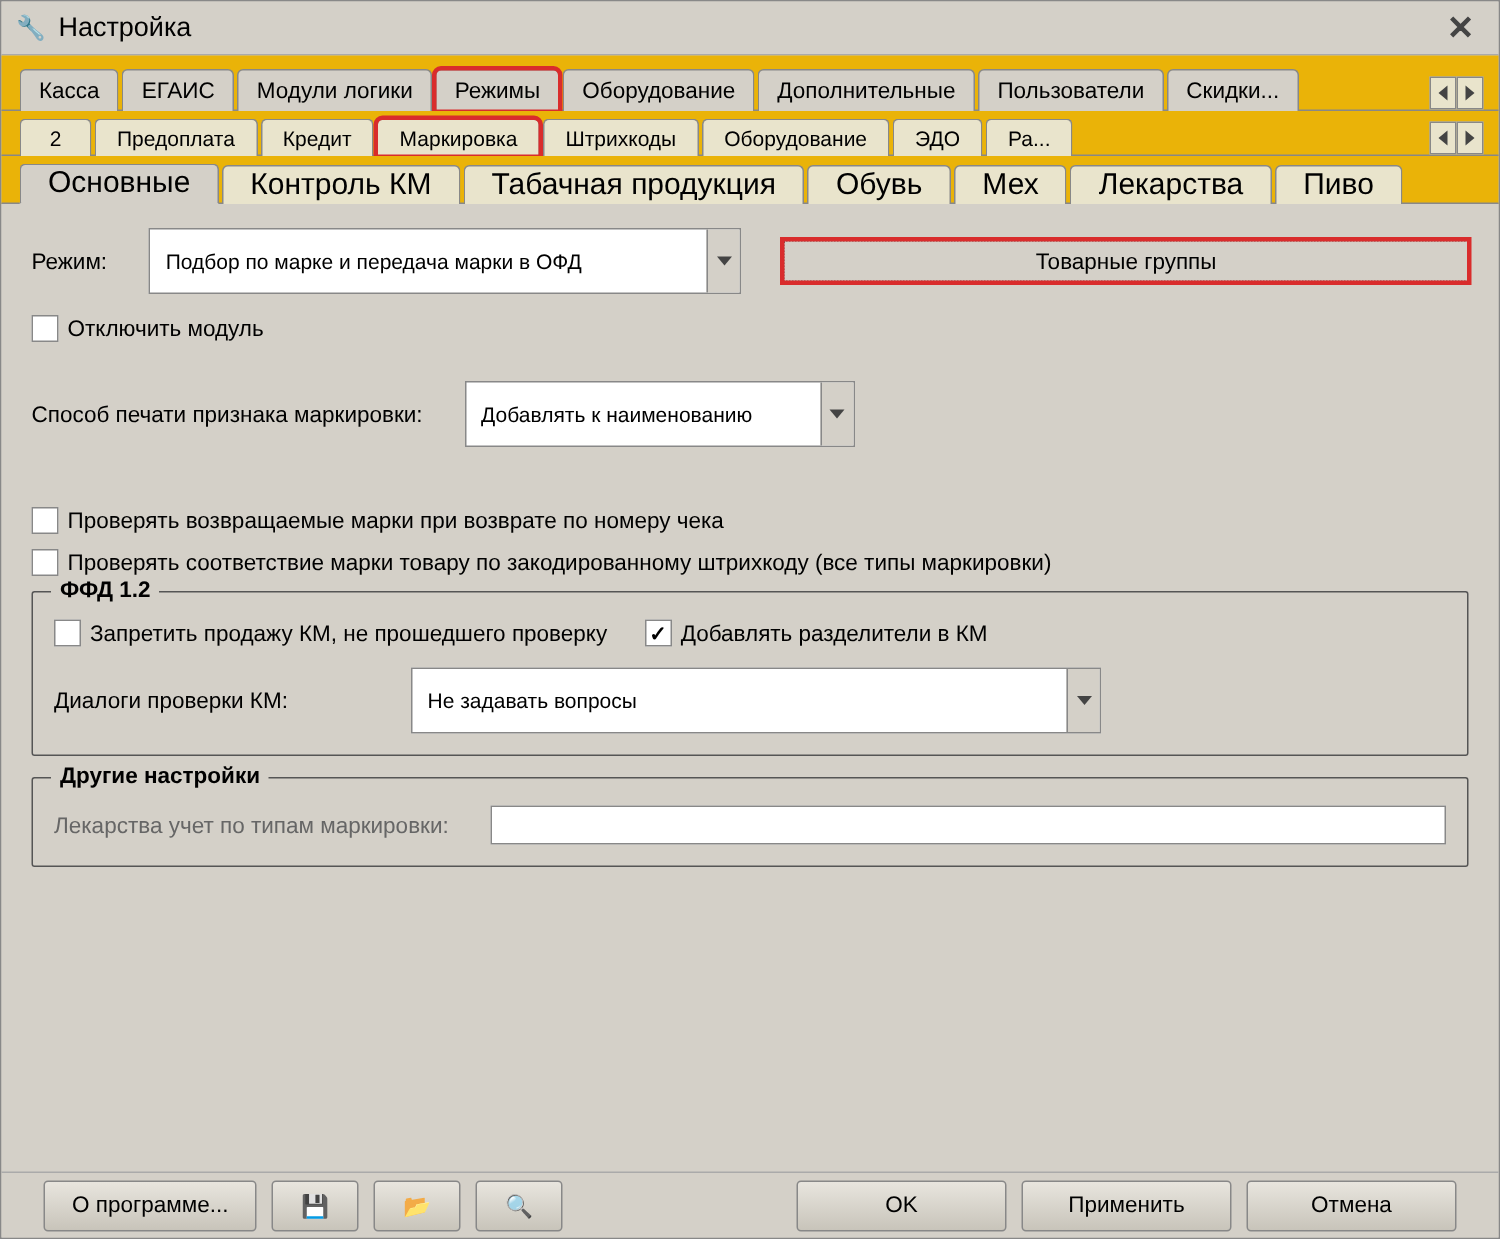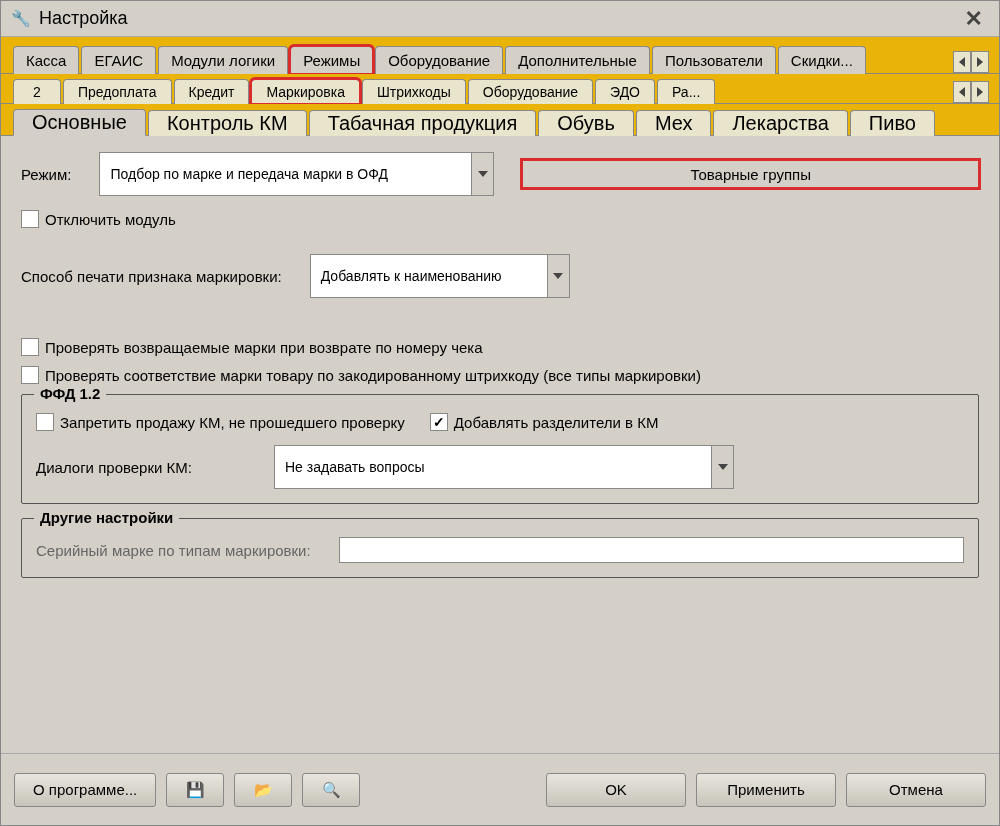--- a/index.html
+++ b/index.html
@@ -202,25 +202,25 @@
   .textbox {
     background: #fff;
     border: 1px solid #888;
     height: 26px;
     padding: 2px 8px;
     display: flex;
     align-items: center;
     color: #777;
   }
   .bottombar {
-    height: 72px;
+    height: 44px;
     border-top: 1px solid #aaa;
     display: flex;
     align-items: center;
-    padding: 0 13px;
+    padding: 0 28px;
     gap: 10px;
     background: #d4d0c8;
     justify-content: space-between;
   }
   .bottombar .btn {
     height: 34px;
     min-width: 70px;
     padding: 0 18px;
     background: linear-gradient(#e8e5de, #c8c4ba);
     border: 1px solid #888;
@@ -377,21 +377,21 @@
           <span class="combo-btn">
               <div class="tri-down"></div>
             </span>
         </div>
       </div>
     </div>
 
     <div class="fieldset">
       <div class="legend">Другие настройки</div>
       <div class="row" style="margin:0;">
-        <span class="label" style="color:#666;">Серийный марке по типам маркировки:</span>
+        <span class="label" style="color:#666;">Лекарства учет по типам маркировки:</span>
         <div class="textbox" style="flex:1;">
           <span></span>
         </div>
       </div>
     </div>
 
   </div>
 
   <div class="bottombar">
     <div style="display:flex; gap:10px;">

